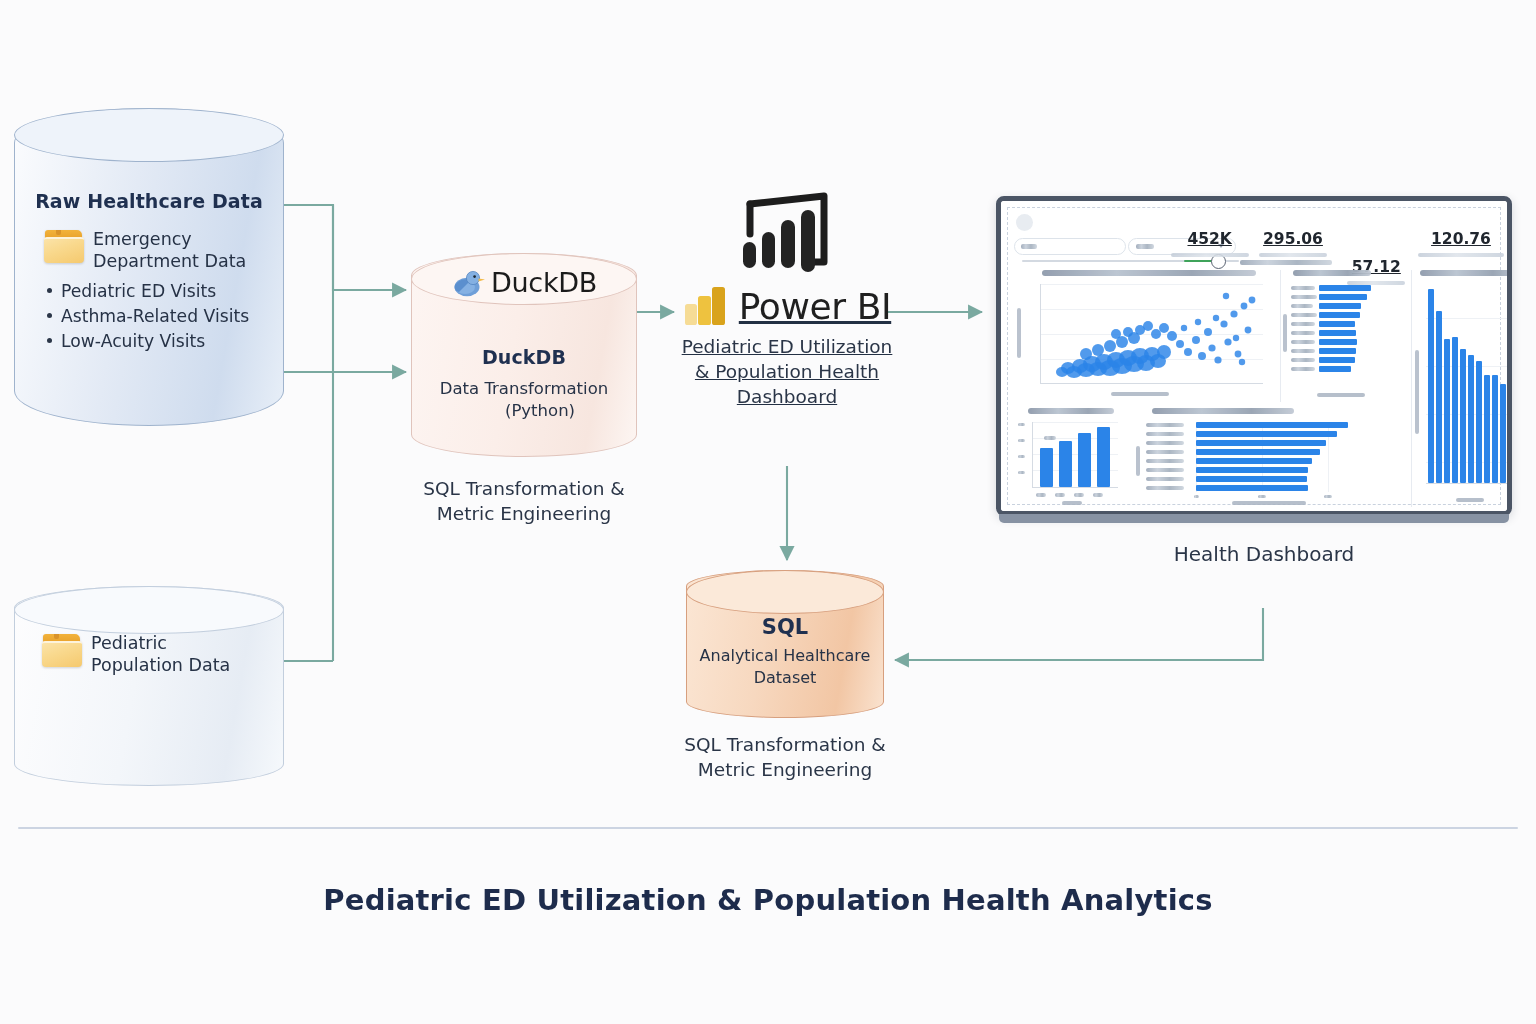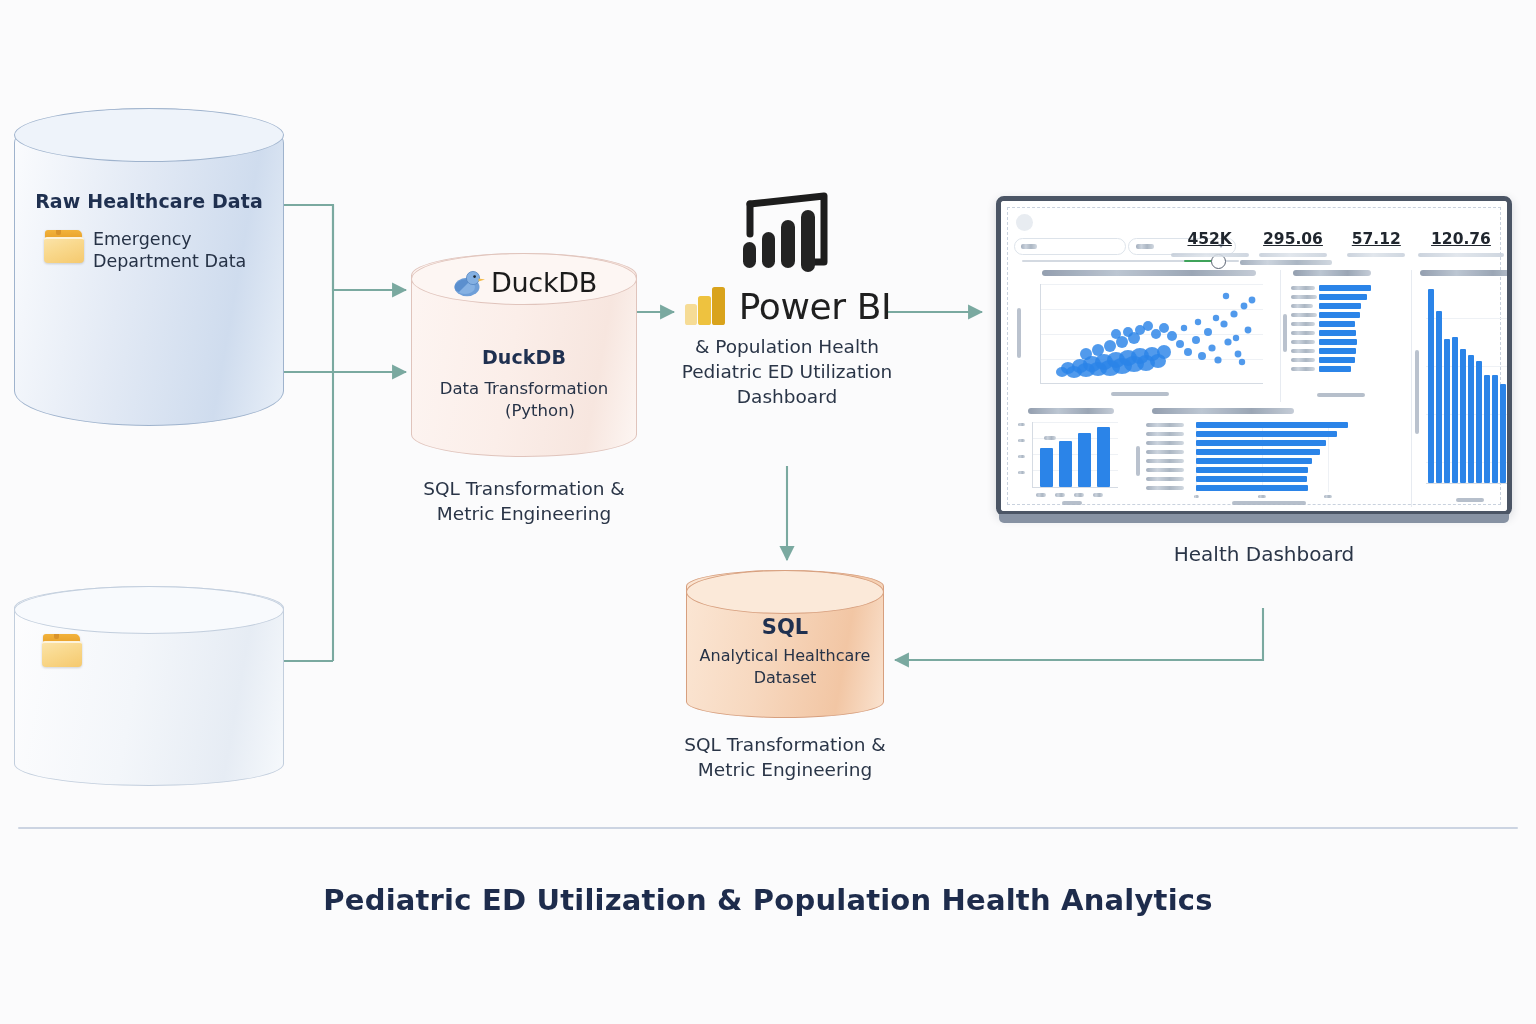--- a/index.html
+++ b/index.html
@@ -76,21 +76,21 @@
 
   
   .conn{stroke:#7aa9a0;stroke-width:2.1px;fill:none;}
   .conn-fill{fill:#7aa9a0;}
 
   
   .ddb-logo{display:flex;align-items:center;justify-content:center;gap:4px;}
   .ddb-word{font-size:27px;color:#1b1b1b;letter-spacing:-.3px;font-family:"DejaVu Sans",sans-serif;}
 
   
-  .pbi-wrap{position:absolute;text-align:center;}
+  .pbi-wrap{position:absolute;text-align:center;text-decoration:underline;}
   .pbi-row{display:flex;align-items:center;justify-content:center;gap:10px;}
   .pbi-word{font-size:36px;color:#1f1f1f;letter-spacing:-.4px;}
   .pbi-cap{font-size:18.5px;color:#2a3547;line-height:1.36;margin-top:6px;}
 
   
   .monitor{position:absolute;}
   .mon-frame{
     position:absolute;inset:0;
     border:5px solid #4b5565;border-radius:8px;background:#ffffff;
     box-sizing:border-box;overflow:hidden;
@@ -172,36 +172,42 @@
       <div class="cyl-title" style="position:absolute;left:0;right:0;top:82px;">Raw Healthcare Data</div>
       <div class="fgroup" style="left:30px;top:120px;width:232px;">
         <div class="frow">
           <div class="folder">
             <div class="tab"></div>
               <div class="notch"></div>
               <div class="front"></div>
           </div>
           <div class="ftitle">Emergency Department Data</div>
         </div>
+        <ul class="blist">
+          <li>Pediatric ED Visits</li>
+          <li>Asthma-Related Visits</li>
+          <li>Low-Acuity Visits</li>
+        </ul>
       </div>
     </div>
   </div>
 
 
   <div class="cyl src2" style="left:14px;top:586px;width:270px;height:200px;--cap:48px;">
     <div class="body"></div>
     <div class="top"></div>
     <div class="content">
       <div class="fgroup" style="left:28px;top:46px;width:240px;">
         <div class="frow">
           <div class="folder">
             <div class="tab"></div>
               <div class="notch"></div>
               <div class="front"></div>
           </div>
+          <div class="ftitle" style="max-width:150px;">Pediatric Population Data</div>
         </div>
       </div>
     </div>
   </div>
 
   <div class="cyl duck" style="left:411px;top:253px;width:226px;height:204px;--cap:52px;">
     <div class="body"></div>
     <div class="top"></div>
     <div class="content">
       <div class="ddb-logo" style="position:absolute;left:0;right:0;top:14px;">
@@ -238,22 +244,22 @@
     </svg>
     <div class="pbi-row" style="margin-top:2px;">
       <svg width="46" height="44" viewBox="0 0 46 44">
         <rect x="2" y="20" width="12" height="21" rx="2.6" fill="#f6dc96"></rect>
         <rect x="15" y="12" width="13" height="29" rx="2.6" fill="#eec23f"></rect>
         <rect x="29" y="3" width="13" height="38" rx="2.6" fill="#d9a31c"></rect>
       </svg>
       <span class="pbi-word">Power BI</span>
     </div>
     <div class="pbi-cap">
+      <div>Pediatric ED Utilization</div>
       <div>&amp; Population Health</div>
-      <div>Pediatric ED Utilization</div>
       <div>Dashboard</div>
     </div>
   </div>
 
   <div class="cyl sqlc" style="left:686px;top:570px;width:198px;height:148px;--cap:44px;">
     <div class="body"></div>
     <div class="top"></div>
     <div class="content">
       <div class="cyl-title" style="position:absolute;left:0;right:0;top:45px;font-size:21px;">SQL</div>
       <div class="cyl-sub" style="position:absolute;left:-3px;right:-3px;top:76px;font-size:16px;">Analytical Healthcare</div>
@@ -286,21 +292,21 @@
 
           <div class="abs" style="left:160px;top:24px;width:336px;display:flex;">
             <div style="flex:1;">
               <div class="kpi-num">452K</div>
               <div class="kpi-lbl" style="width:78px;margin:5px auto 0;"></div>
             </div>
             <div style="flex:1;">
               <div class="kpi-num">295.06</div>
               <div class="kpi-lbl" style="width:68px;margin:5px auto 0;"></div>
             </div>
-            <div style="flex:1;">
+            <div style="flex:1;margin-top:28px;">
               <div class="kpi-num">57.12</div>
               <div class="kpi-lbl" style="width:58px;margin:5px auto 0;"></div>
             </div>
             <div style="flex:1;">
               <div class="kpi-num">120.76</div>
               <div class="kpi-lbl" style="width:86px;margin:5px auto 0;"></div>
             </div>
           </div>
 
           <div class="abs" style="left:8px;top:62px;width:253px;height:132px;">

